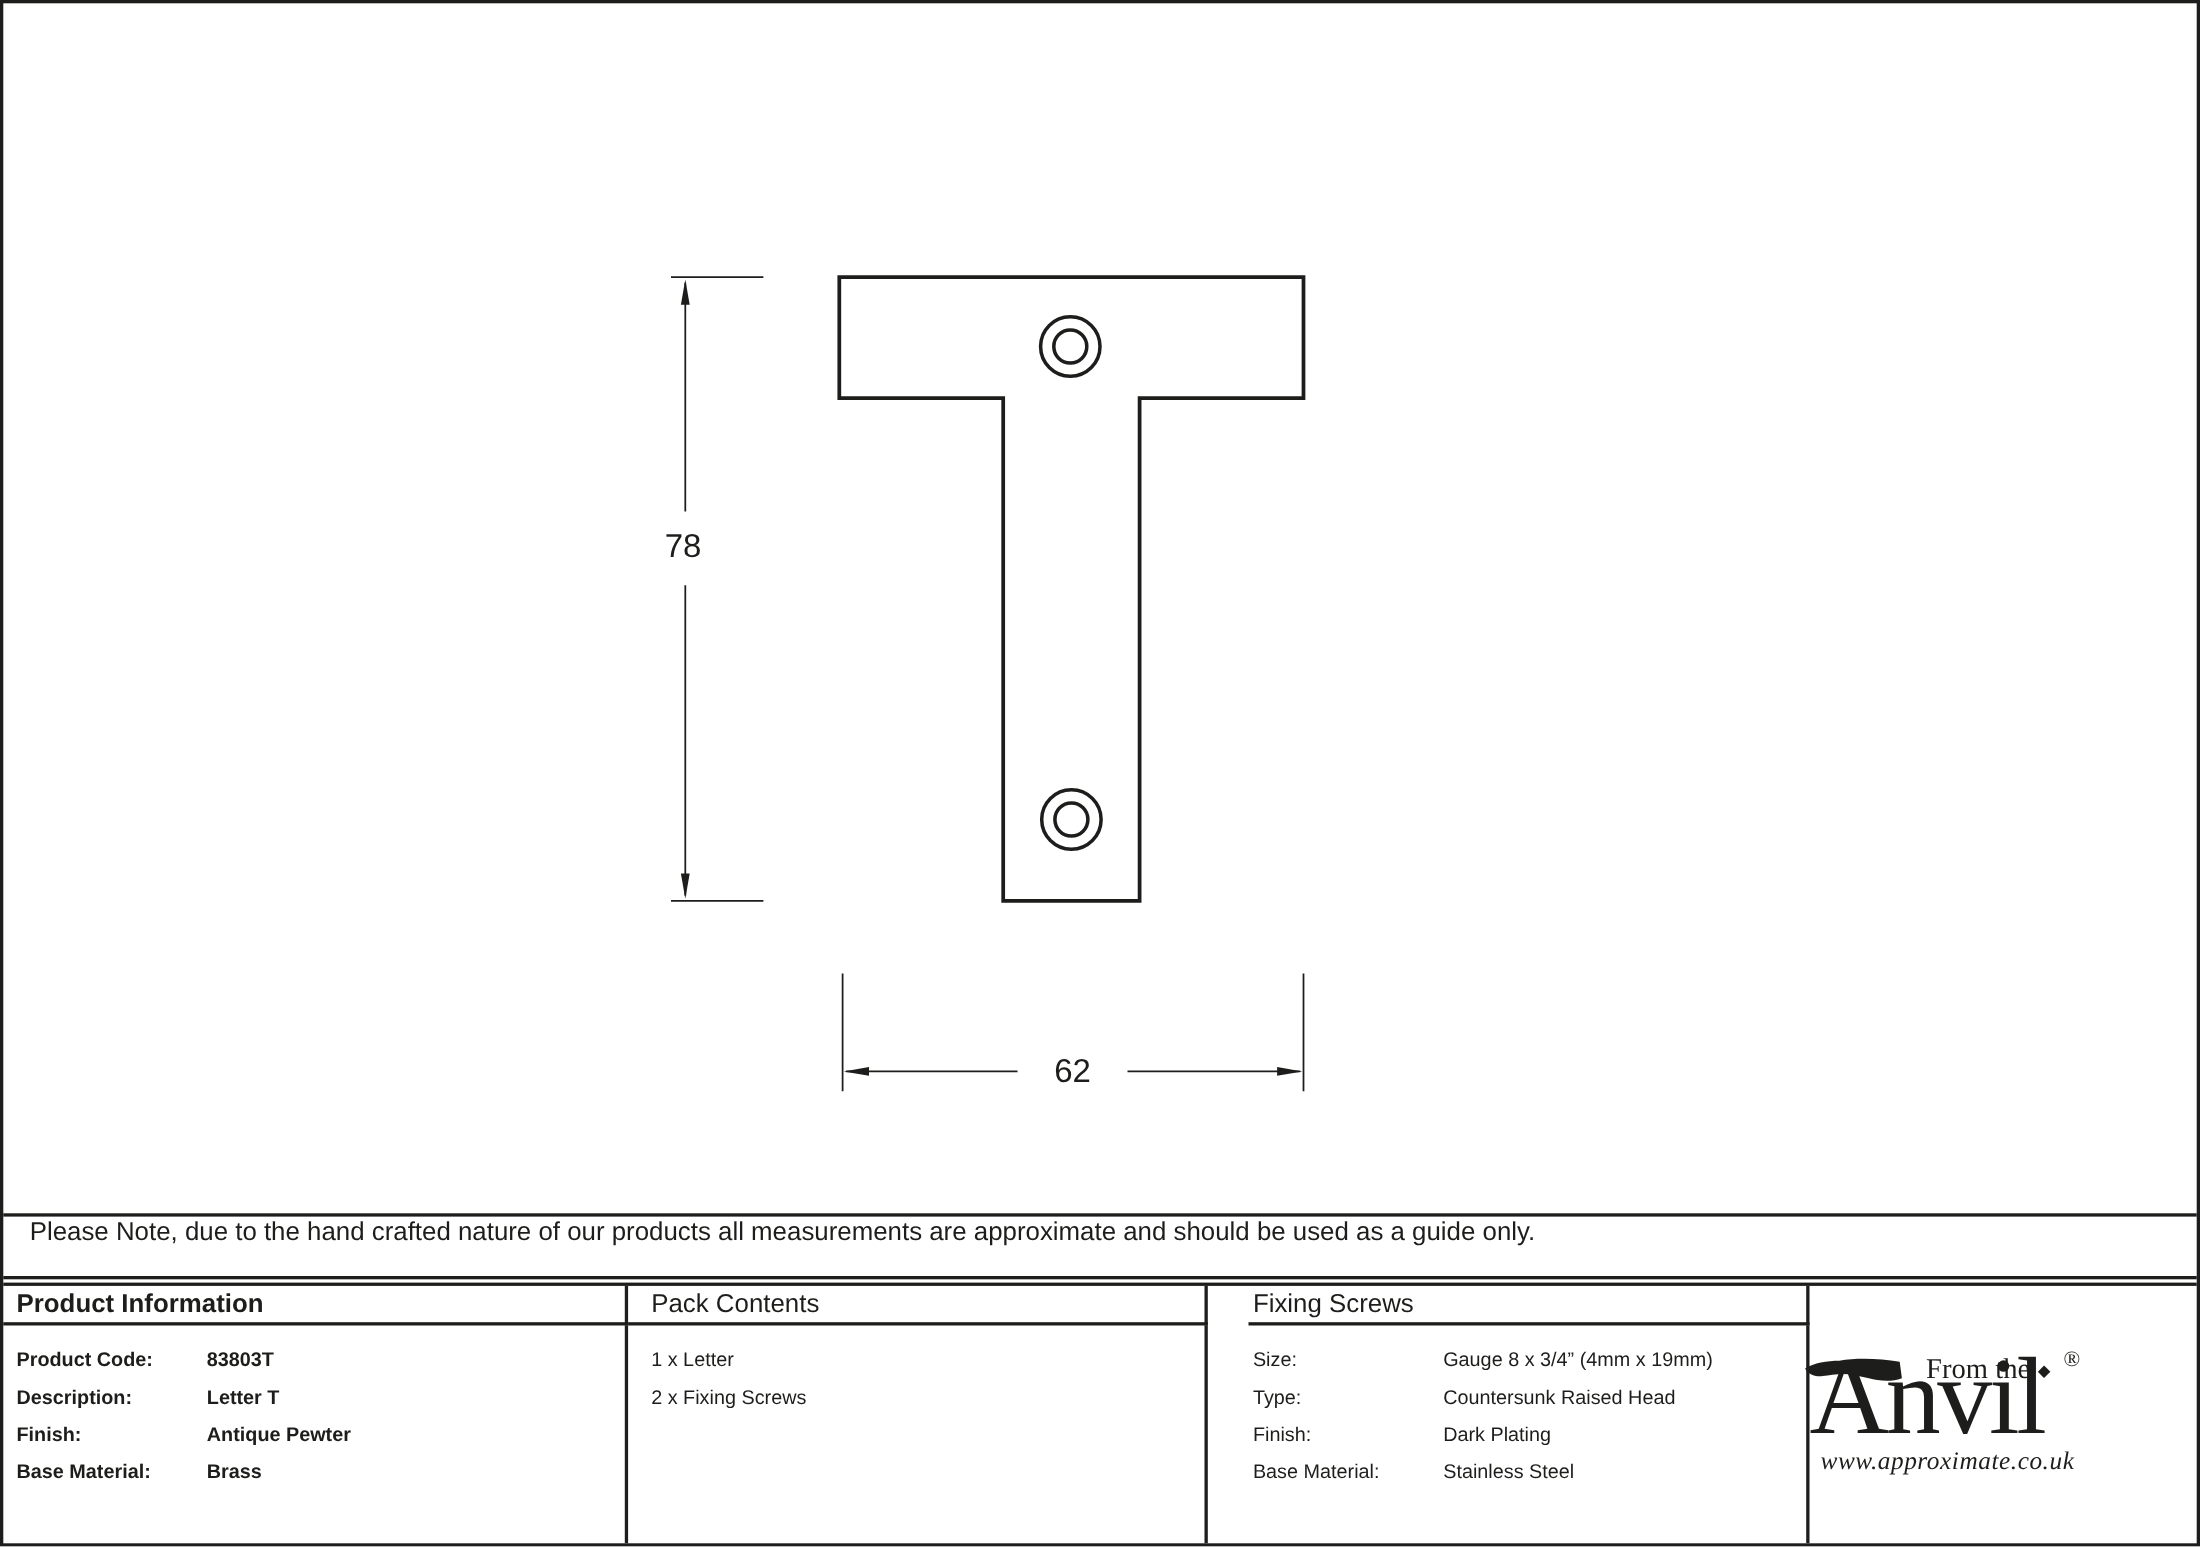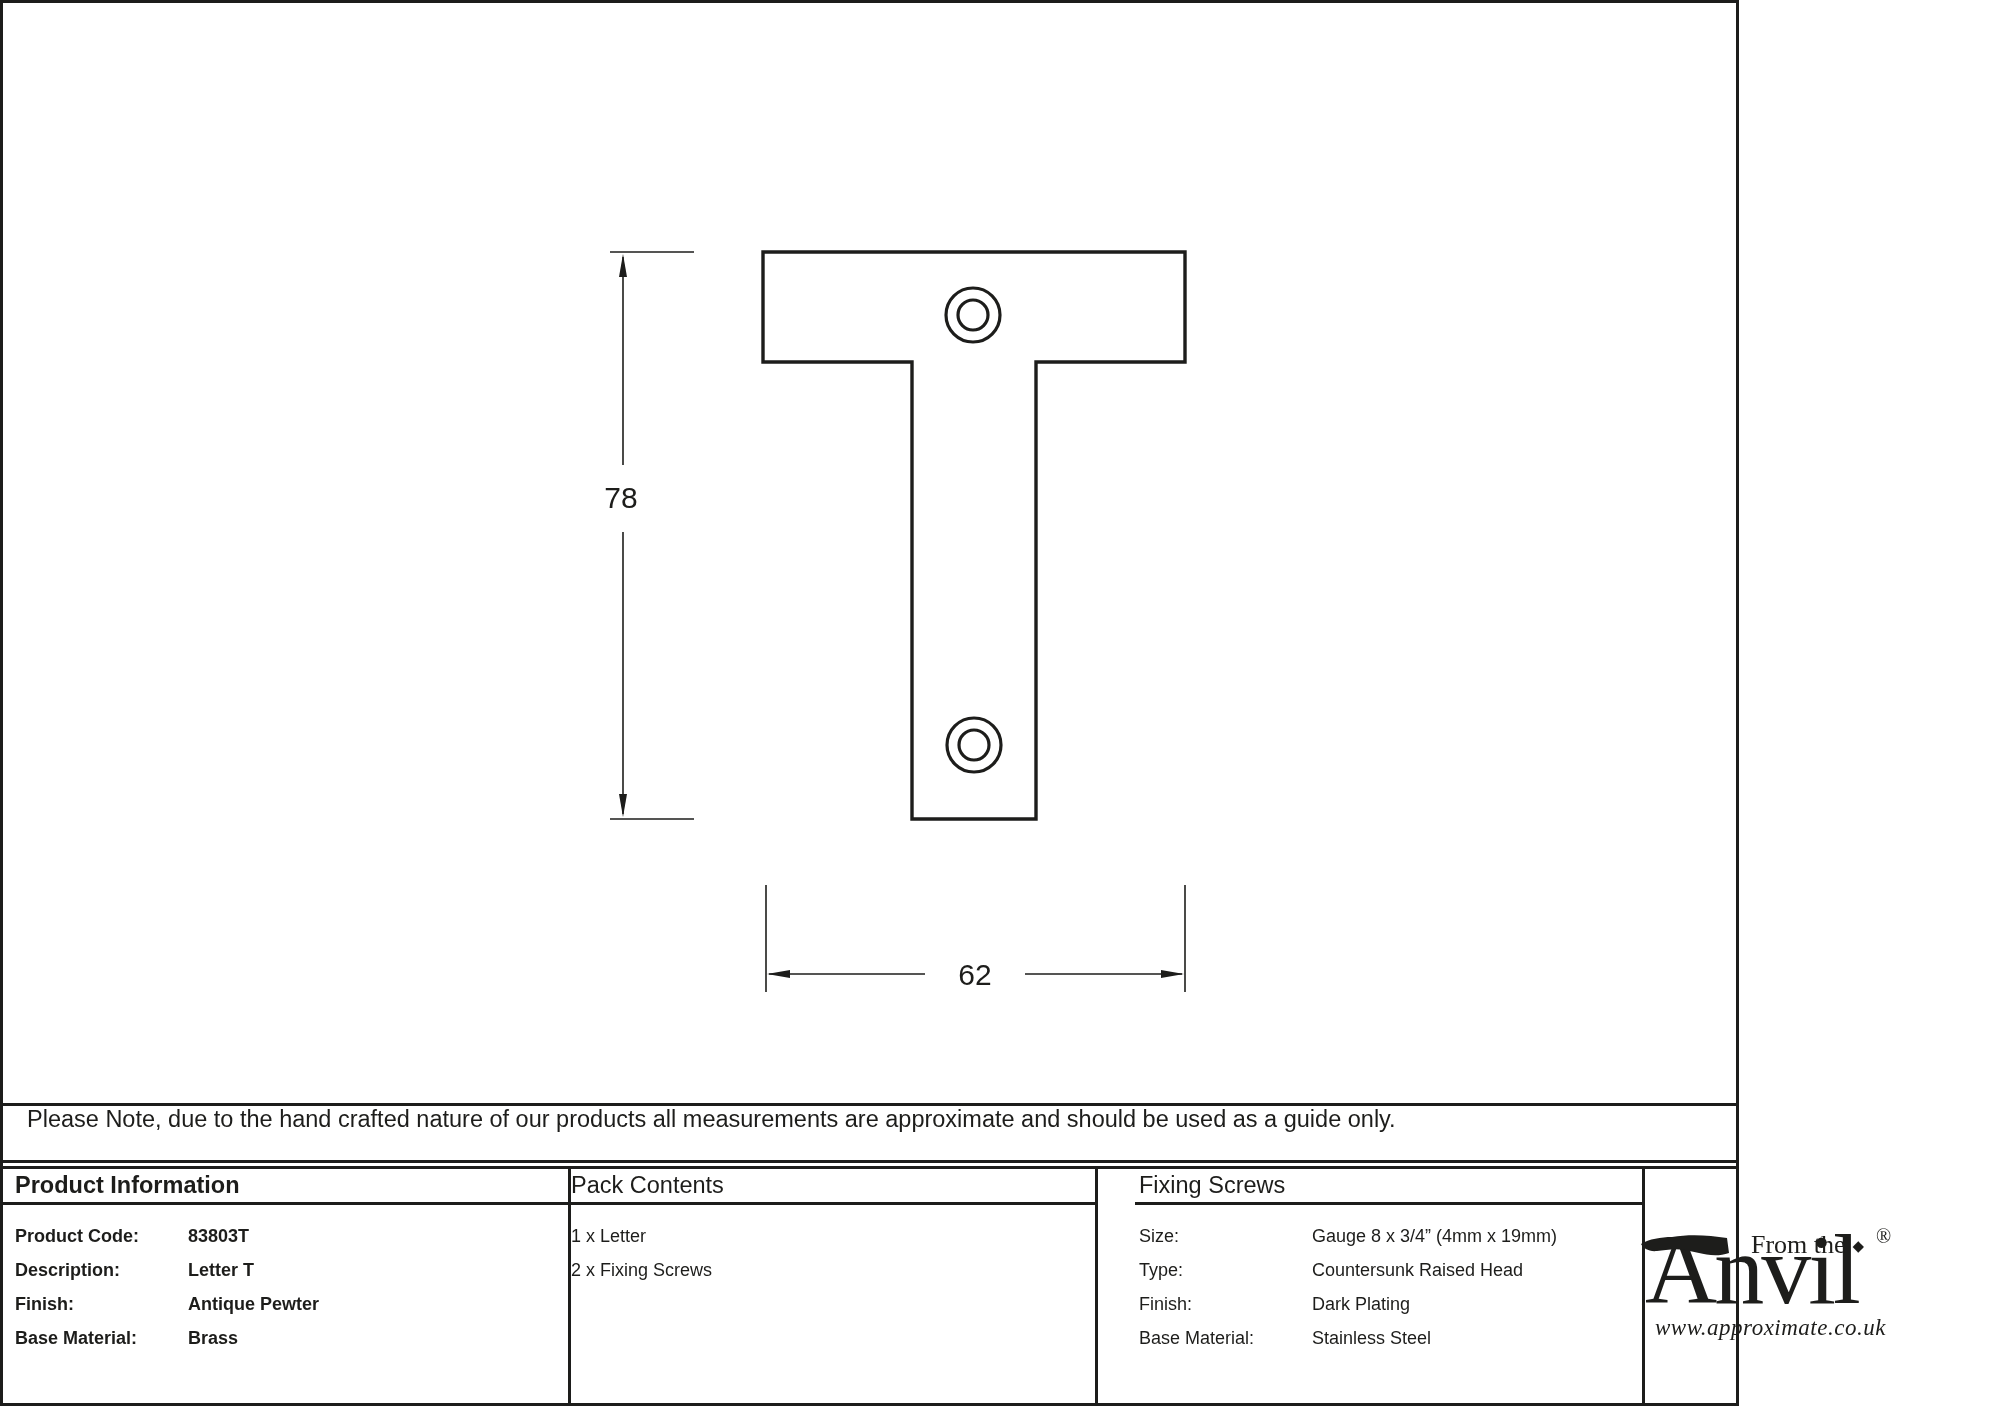--- a/index.html
+++ b/index.html
@@ -1,18 +1,18 @@
 <!DOCTYPE html>
 <html><head>
 <meta charset="utf-8">
 <style>
   html,body { margin:0; padding:0; background:#ffffff; }
   body { width:2000px; height:1406px; position:relative; }
   .page {
-    box-sizing:border-box; width:1739px; height:1406px;
+    box-sizing:border-box; width:2000px; height:1406px;
     border:3px solid #1d1d1b; background:#ffffff;
     display:flex; flex-direction:column;
     font-family:"Liberation Sans", sans-serif; color:#1d1d1b;
   }
   
   .drawing-area { flex:0 0 1100px; position:relative; overflow:hidden; }
   .drawing-svg { position:absolute; left:0; top:0; width:1994px; height:1100px; display:block; }
   .dim-text { font-family:"Liberation Sans", sans-serif; font-size:30px; fill:#1d1d1b; }
   
   .note-row {
@@ -28,21 +28,21 @@
     display:grid;
     grid-template-columns:568px 527px 547px 1fr;
     grid-template-rows:36px 1fr;
   }
   .th {
     box-sizing:border-box; border-bottom:3px solid #1d1d1b;
     display:flex; align-items:center; font-size:23.5px;
   }
   .b-r { border-right:3px solid #1d1d1b; }
   .pad1 { padding-left:12px;font-weight:bold; }
-  .pad2 { }
+  .pad2 { padding-left:21px; }
   .pad3 { padding-left:4px;margin-left:37px; }
   .td { box-sizing:border-box; padding-top:14px; font-size:18px; line-height:34px; }
   .kv { display:flex; }
   .kv .k { flex:0 0 173px; }
   .logo-cell {
     grid-column:4; grid-row:1 / span 2;
     display:flex; align-items:center; justify-content:flex-start;
   }
   
   .logo { position:relative; width:250px; height:108px; }

